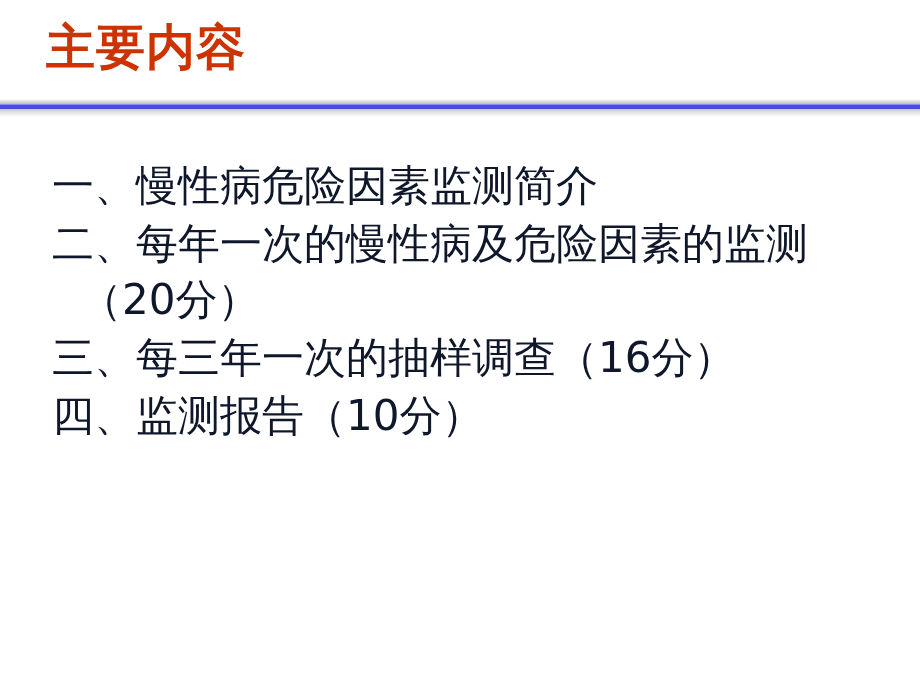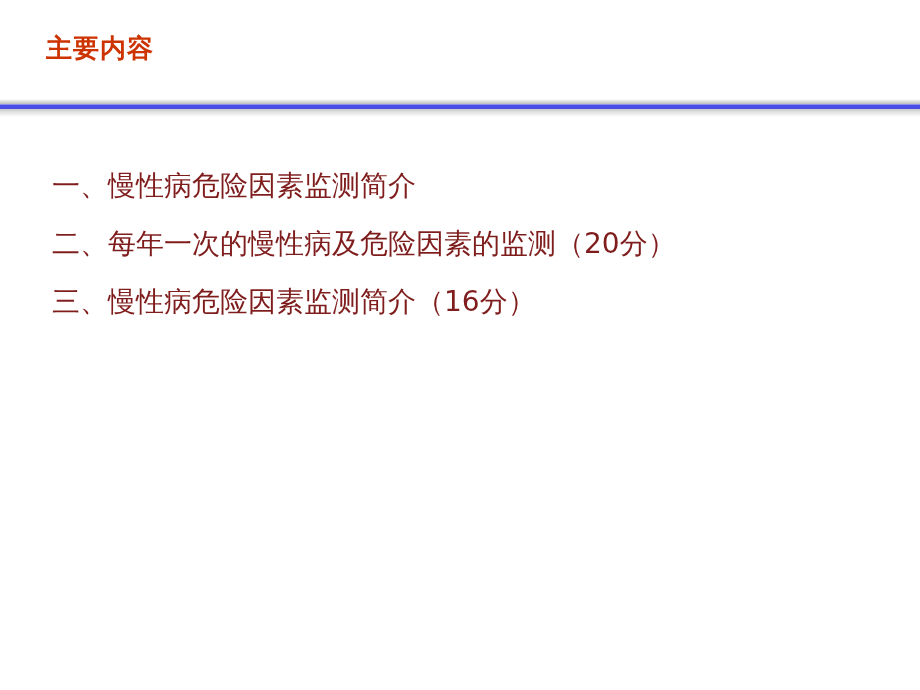--- a/index.html
+++ b/index.html
@@ -22,21 +22,21 @@
     height: 690px;
     background: #ffffff;
     box-sizing: border-box;
   }
 
   
   .slide-title {
     position: absolute;
     left: 46px;
     top: 22px;
-    font-size: 26px;
+    font-size: 49px;
     line-height: 52px;
     font-weight: bold;
     color: #cc3300;
     letter-spacing: 1px;
     white-space: nowrap;
   }
 
   
   .title-rule {
     position: absolute;
@@ -79,23 +79,23 @@
   }
 
   
   .body-list {
     position: absolute;
     left: 52px;
     top: 158px;
     width: 810px;
   }
   .body-item {
-    font-size: 28px;
+    font-size: 42px;
     line-height: 56px;
-    color: #7f1d1d;
+    color: #0f172a;
     text-indent: 0;
     padding-left: 28px;
     margin: 0 0 2px 0;
     word-break: break-all;
   }
   .body-item .lead {
     margin-left: -28px;
   }
   .body-item b {
     font-weight: normal;
@@ -119,19 +119,22 @@
 
     <p class="body-item">
       <span class="lead">一、</span><span>慢性病危险因素监测简介</span><b></b><span></span>
     </p>
 
     <p class="body-item">
       <span class="lead">二、</span><span>每年一次的慢性病及危险因素的监测（</span><b>20</b><span>分）</span>
     </p>
 
     <p class="body-item">
-      <span class="lead">三、</span><span>慢性病危险因素监测简介（</span><b>16</b><span>分）</span>
+      <span class="lead">三、</span><span>每三年一次的抽样调查（</span><b>16</b><span>分）</span>
     </p>
 
+    <p class="body-item">
+      <span class="lead">四、</span><span>监测报告（</span><b>10</b><span>分）</span>
+    </p>
 
   </div>
 
 </div>
 
 </body></html>

